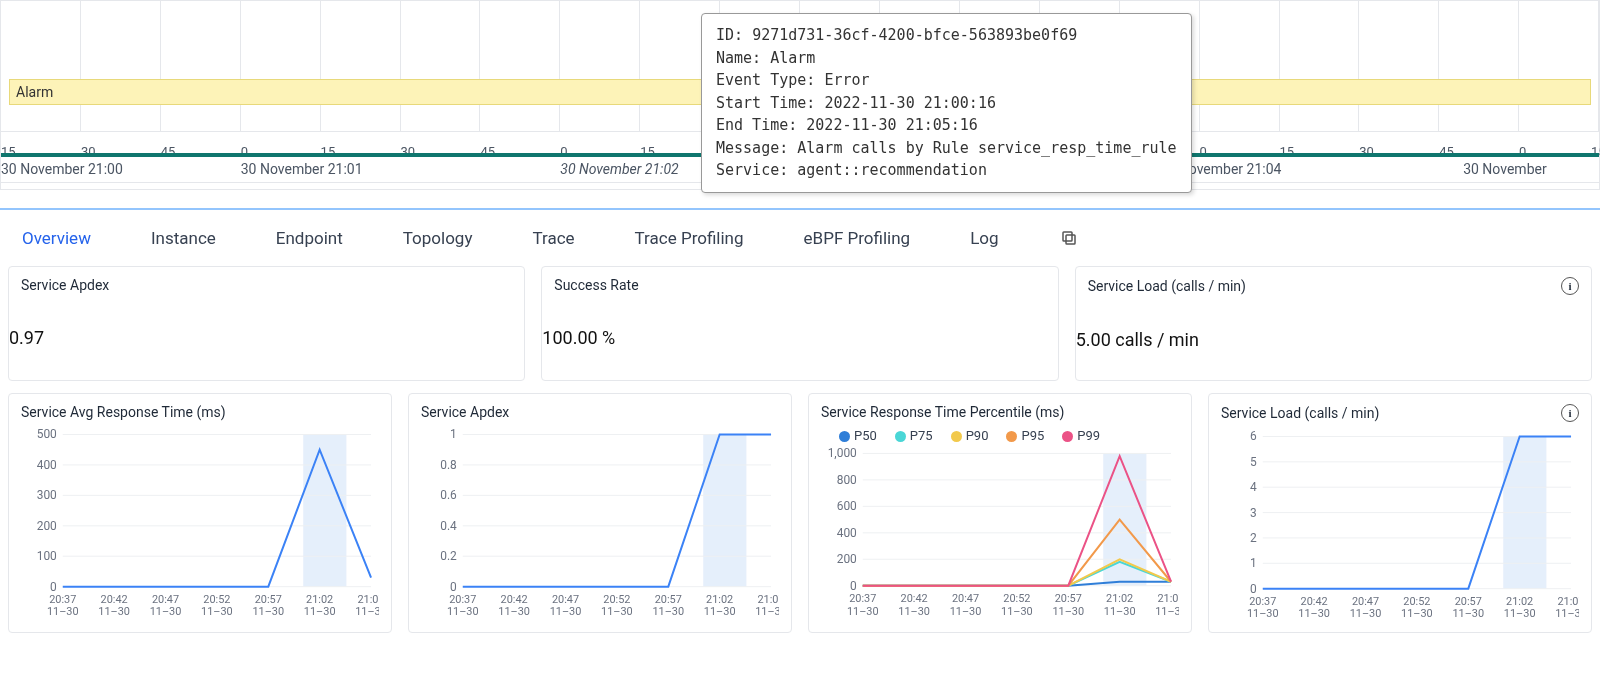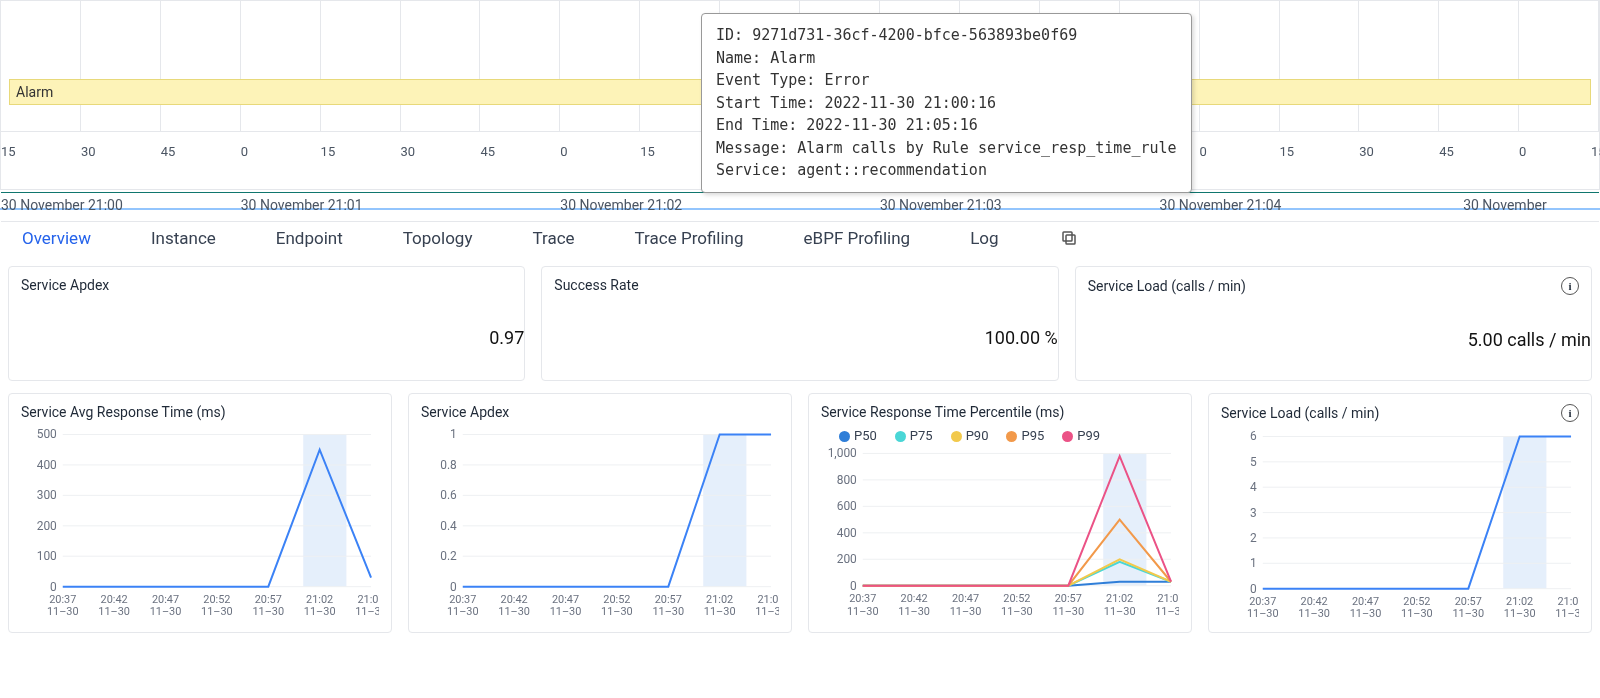--- a/index.html
+++ b/index.html
@@ -3,32 +3,32 @@
 <meta charset="utf-8">
 <style>
 * { box-sizing: border-box; margin: 0; padding: 0; }
 body { font-family: -apple-system, BlinkMacSystemFont, "Segoe UI", Roboto, sans-serif; font-size: 14px; color: #374151; background: #fff; width: 1600px; }
 .timeline-section { border: 1px solid #e5e7eb; position: relative; height: 190px; }
 .timeline-grid { display: flex; height: 130px; position: relative; }
 .timeline-col { flex: 1; border-right: 1px solid #e5e7eb; }
 .alarm-bar { position: absolute; left: 8px; right: 8px; top: 78px; height: 26px; background: #fdf3b8; border: 1px solid #e8d97a; display: flex; align-items: center; padding-left: 6px; font-size: 14px; color: #333; }
 .tick-row { display: flex; height: 22px; border-top: 1px solid #e5e7eb; position: relative; }
 .tick-row .tick { position: absolute; font-size: 13px; color: #4b5563; top: 12px; }
-.date-row { display: flex; height: 30px; border-top: 1px solid #0f766e; border-bottom: 1px solid #e5e7eb; position: relative; margin-top: 39px; }
+.date-row { display: flex; height: 30px; border-top: 4px solid #0f766e; border-bottom: 1px solid #e5e7eb; position: relative; }
 .date-row .dlabel { position: absolute; font-size: 14px; color: #4b5563; top: 4px; }
 .tooltip { position: absolute; left: 700px; top: 12px; background: #fff; border: 1px solid #999; border-radius: 4px; padding: 10px 14px; font-family: ui-monospace, Menlo, Consolas, monospace; font-size: 15px; line-height: 1.5; color: #333; box-shadow: 2px 2px 4px rgba(0,0,0,.15); z-index: 10; }
 .divider-blue { height: 2px; background: #93c5fd; margin-top: 18px; }
 .tabs { display: flex; align-items: center; gap: 60px; padding: 18px 22px; font-size: 17px; }
 .tab { color: #374151; cursor: pointer; }
 .tab.active { color: #2563eb; }
 .copy-icon { width: 20px; height: 20px; display: inline-flex; align-items: center; justify-content: center; }
 .cards-row { display: flex; gap: 16px; padding: 0 8px 12px 8px; }
 .card { flex: 1; border: 1px solid #e5e7eb; border-radius: 4px; background: #fff; }
 .card-header { padding: 10px 12px; font-size: 14px; color: #1f2937; display: flex; align-items: center; justify-content: space-between; }
-.card-body { padding: 24px 0 30px 0; text-align: right; font-size: 18px; color: #111; }
+.card-body { padding: 24px 0 30px 0; text-align: left; font-size: 18px; color: #111; }
 .info-icon { width: 18px; height: 18px; border: 1.5px solid #555; border-radius: 50%; display: inline-flex; align-items: center; justify-content: center; font-size: 11px; font-weight: 600; font-family: serif; }
 .charts-row { display: flex; gap: 16px; padding: 0 8px 12px 8px; }
 .chart-card { flex: 1; border: 1px solid #e5e7eb; border-radius: 4px; background: #fff; padding-bottom: 6px; }
 .chart-header { padding: 10px 12px 4px 12px; font-size: 14px; color: #1f2937; display: flex; justify-content: space-between; align-items: center; }
 .chart-area { position: relative; height: 200px; padding: 4px 12px 0 12px; }
 svg { display: block; }
 .ytick { font-size: 12px; fill: #6b7280; }
 .xtick { font-size: 11px; fill: #6b7280; }
 .gridline { stroke: #eef0f2; stroke-width: 1; }
 .highlight-band { fill: #cfe2f7; opacity: .55; }
@@ -83,21 +83,21 @@
       <span class="tick" style="left: 75%;">0</span>
       <span class="tick" style="left: 80%;">15</span>
       <span class="tick" style="left: 85%;">30</span>
       <span class="tick" style="left: 90%;">45</span>
       <span class="tick" style="left: 95%;">0</span>
       <span class="tick" style="left: 99.5%;">15</span>
     </div>
   <div class="date-row" id="date-row">
       <span class="dlabel" style="left: 0%;">30 November 21:00</span>
       <span class="dlabel" style="left: 15%;">30 November 21:01</span>
-      <span class="dlabel" style="left: 35%;">30 November 21:02</span>
+      <span class="dlabel" style="left: 35%; font-style: italic;">30 November 21:02</span>
       <span class="dlabel" style="left: 55%;">30 November 21:03</span>
       <span class="dlabel" style="left: 72.5%;">30 November 21:04</span>
       <span class="dlabel" style="left: 91.5%;">30 November</span>
     </div>
 
   <div class="tooltip">
     <div><span>ID:</span> <span>9271d731-36cf-4200-bfce-563893be0f69</span></div>
     <div><span>Name:</span> <span>Alarm</span></div>
     <div><span>Event Type:</span> <span>Error</span></div>
     <div><span>Start Time:</span> <span>2022-11-30 21:00:16</span></div>

